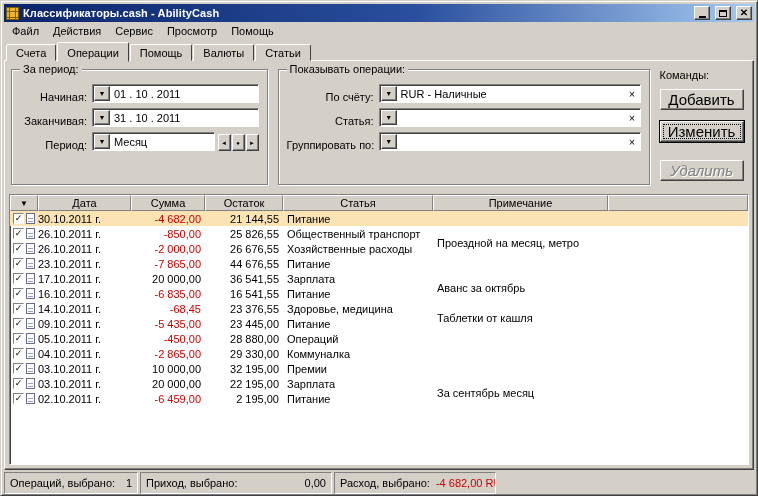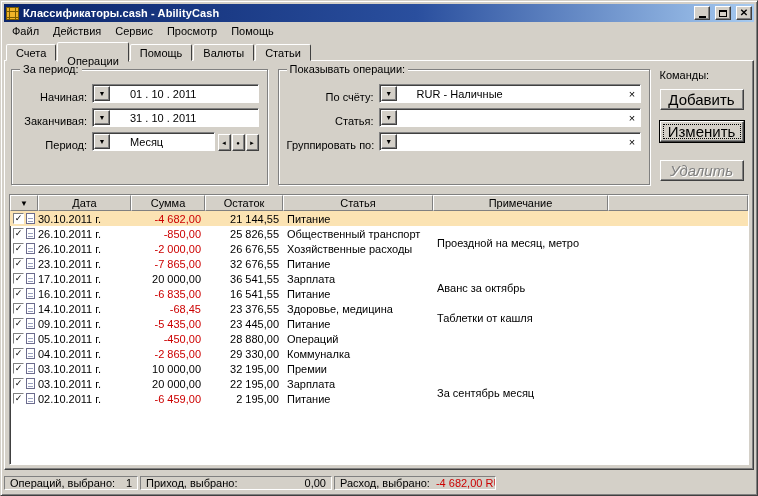--- a/index.html
+++ b/index.html
@@ -32,21 +32,21 @@
 
   
   .menubar { height:19px; flex:0 0 19px; display:flex; align-items:center; padding-left:1px; }
   .menu-item { padding:2px 7px 3px; }
 
   
   .tabstrip { height:20px; flex:0 0 20px; display:flex; align-items:flex-end; padding:2px 0 0 2px; position:relative; z-index:2; }
   .tab { height:17px; padding:2px 9px 0; background:#d4d0c8; margin-right:1px;
     border:1px solid; border-color:#ffffff #404040 transparent #ffffff;
     border-top-left-radius:2px; border-top-right-radius:2px; }
-  .tab.active { height:20px; margin-bottom:-1px; padding-top:12px; z-index:3; }
+  .tab.active { height:20px; margin-bottom:-1px; padding-top:4px; z-index:3; }
 
   .tab-panel { flex:1 1 auto; display:flex; flex-direction:column; min-height:0;
     border:1px solid; border-color:#ffffff #404040 #404040 #ffffff;
     box-shadow: inset -1px -1px 0 #808080; padding:6px 4px 4px; margin-top:-1px; }
 
   
   .groups-row { display:flex; height:122px; flex:0 0 122px; gap:10px; padding:2px 2px 4px; }
   .groupbox { position:relative; border:1px solid #808080; box-shadow: inset 1px 1px 0 #ffffff, 1px 1px 0 #ffffff;
     padding:14px 8px 6px; }
   .legend { position:absolute; top:-7px; left:8px; background:#d4d0c8; padding:0 3px; white-space:nowrap; }
@@ -55,21 +55,21 @@
   #group-commands { width:88px; margin-left:auto; border:none; box-shadow:none; padding:0; }
   #group-commands .legend { position:static; padding:0; display:block; margin-bottom:8px; }
 
   .frow { display:flex; align-items:flex-end; height:19px; margin-bottom:5px; }
   .flabel { text-align:right; padding-right:5px; white-space:nowrap; }
   #group-period .flabel { width:72px; flex:0 0 72px; }
   #group-filter .flabel { width:92px; flex:0 0 92px; }
 
   .combo { flex:1 1 auto; height:19px; background:#fff; display:flex; align-items:stretch;
     border:1px solid; border-color:#808080 #ffffff #ffffff #808080;
-    box-shadow: inset 1px 1px 0 #404040; overflow:hidden;gap:16px; }
+    box-shadow: inset 1px 1px 0 #404040; overflow:hidden; }
   .combo-btn { width:16px; flex:0 0 16px; background:#d4d0c8; border:1px solid; border-color:#ffffff #404040 #404040 #ffffff;
     box-shadow: inset -1px -1px 0 #808080; font-size:7px; display:flex; align-items:center; justify-content:center; margin:1px 0 0 1px; height:15px; }
   .combo-text { flex:1; padding:1px 4px 0; white-space:nowrap; overflow:hidden; align-self:center; }
   .combo-x { width:15px; flex:0 0 15px; display:flex; align-items:center; justify-content:center; font-size:11px; color:#000; }
   .navs { display:flex; margin-left:3px; gap:1px; }
   .nav-btn { width:13px; height:17px; background:#d4d0c8; border:1px solid; border-color:#ffffff #404040 #404040 #ffffff;
     box-shadow: inset -1px -1px 0 #808080; font-size:6px; display:flex; align-items:center; justify-content:center; }
 
   .cmd-stack { display:flex; flex-direction:column; }
   .cmd-btn { width:84px; height:21px; background:#d4d0c8; border:1px solid; border-color:#ffffff #404040 #404040 #ffffff;
@@ -103,21 +103,21 @@
     background-image:repeating-linear-gradient(#fff 0 2px, #9aa0c0 2px 3px); background-size:5px 100%; background-position:1px 2px; background-repeat:no-repeat; }
   .c-date { width:93px; flex:0 0 93px; white-space:nowrap; overflow:hidden; }
   .c-sum  { width:74px; flex:0 0 74px; text-align:right; padding-right:4px; white-space:nowrap; }
   .c-bal  { width:78px; flex:0 0 78px; text-align:right; padding-right:4px; white-space:nowrap; }
   .c-cat  { width:150px; flex:0 0 150px; padding-left:4px; white-space:nowrap; overflow:hidden; }
   .c-note { flex:1; padding-left:4px; white-space:nowrap; overflow:hidden;margin-top:18px; }
   .neg { color:#cc0000; }
 
   
   .statusbar { height:22px; flex:0 0 22px; display:flex; align-items:center; gap:2px; padding-top:3px; }
-  .sb-panel { height:14px; border:1px solid; border-color:#808080 #ffffff #ffffff #808080;
+  .sb-panel { height:22px; border:1px solid; border-color:#808080 #ffffff #ffffff #808080;
     display:flex; align-items:center; padding:0 5px; overflow:hidden; white-space:nowrap; }
   .sb-p1 { width:134px; flex:0 0 134px; }
   .sb-p2 { width:192px; flex:0 0 192px; }
   .sb-p3 { width:162px; flex:0 0 162px; }
   .sb-val { margin-left:auto; padding-left:6px; }
 </style>
 </head>
 <body>
 
 <div class="window">
@@ -268,21 +268,21 @@
     <span class="c-cat">Хозяйственные расходы</span>
     <span class="c-note"></span>
   </div>
           <div class="trow">
     <span class="c-check">
       <span class="checkbox">✓</span>
       <span class="doc-icon"></span>
     </span>
     <span class="c-date">23.10.2011 г.</span>
     <span class="c-sum neg">-7 865,00</span>
-    <span class="c-bal">32 676,55</span>
+    <span class="c-bal">44 676,55</span>
     <span class="c-cat">Питание</span>
     <span class="c-note"></span>
   </div>
           <div class="trow">
     <span class="c-check">
       <span class="checkbox">✓</span>
       <span class="doc-icon"></span>
     </span>
     <span class="c-date">17.10.2011 г.</span>
     <span class="c-sum">20 000,00</span>

